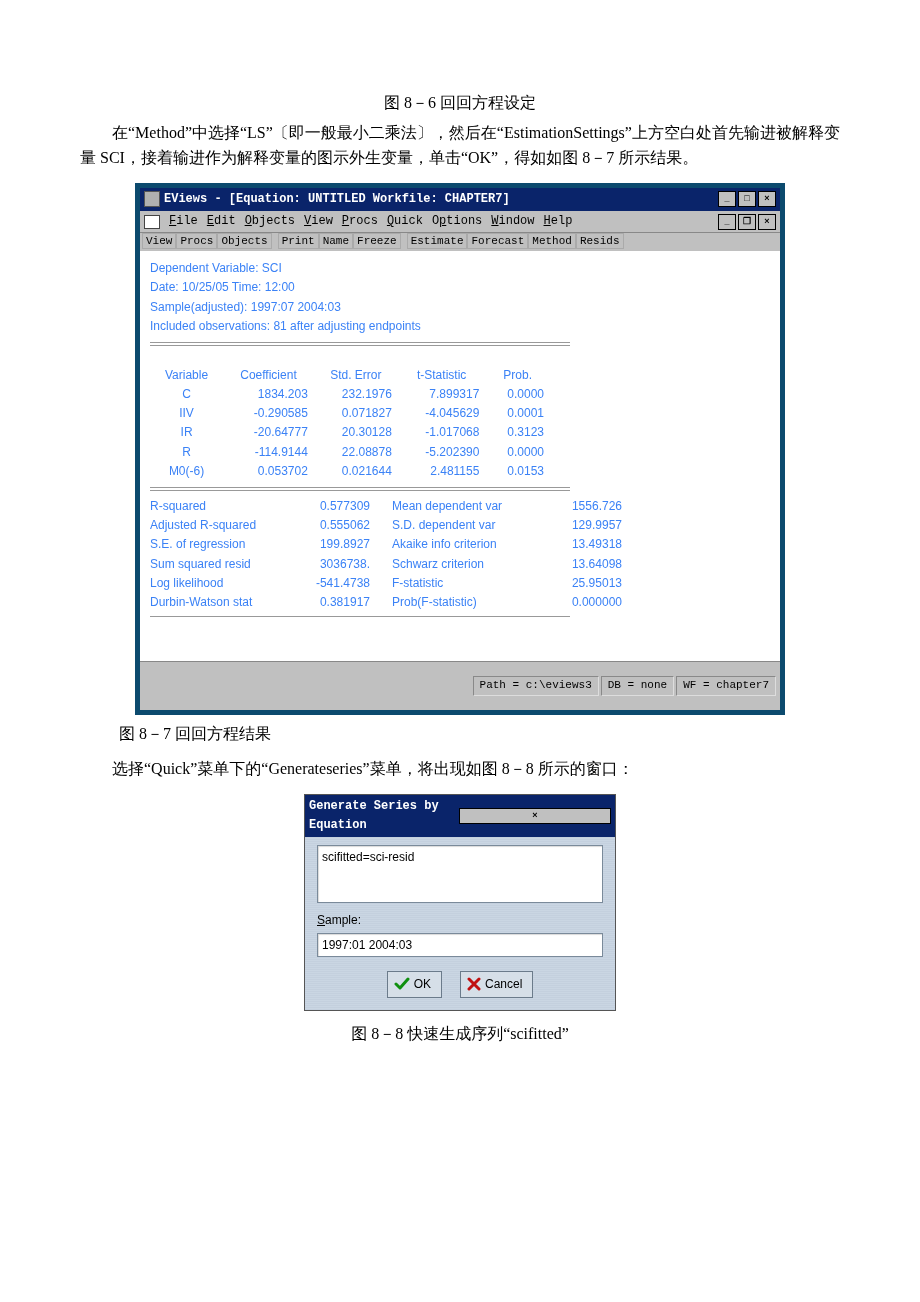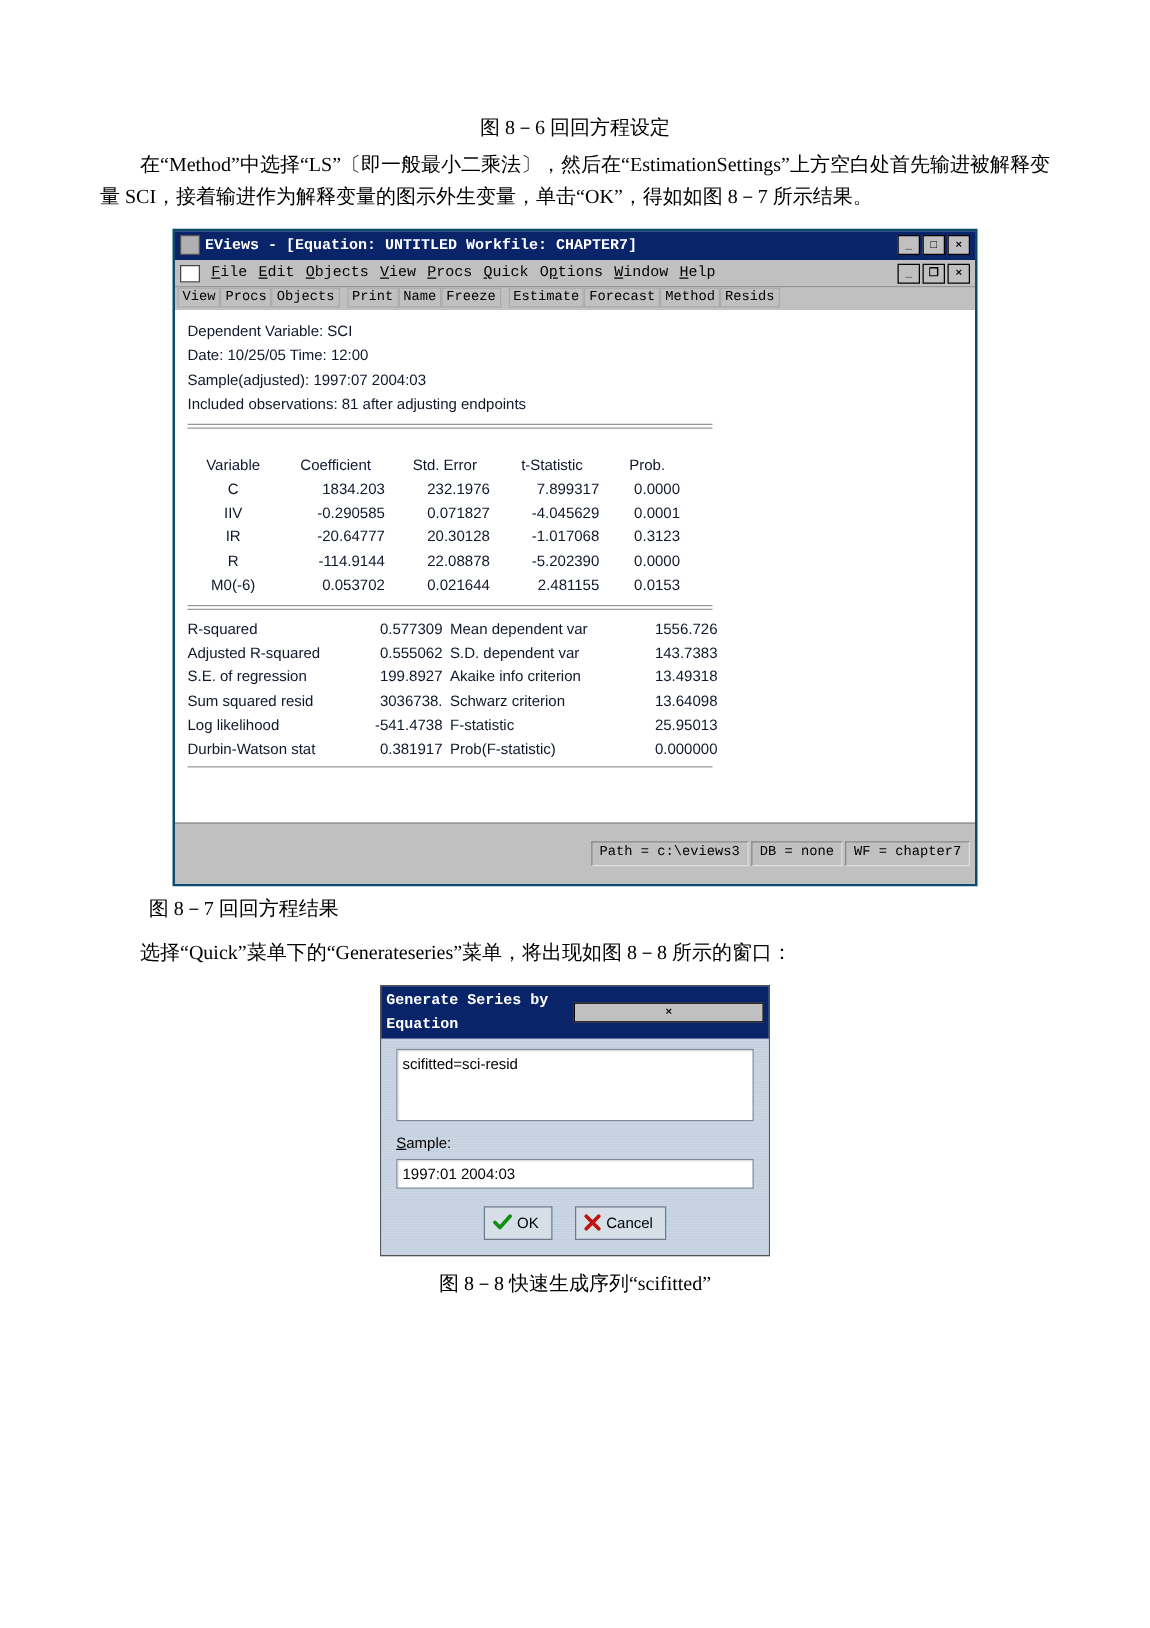--- a/index.html
+++ b/index.html
@@ -23,21 +23,21 @@
     margin: 0 0 4px 0;
   }
   .caption-left {
     text-align: left;
     margin: 6px 0 10px 39px;
   }
   
   .eviews-window {
     margin: 12px auto 4px auto;
     width: 640px;
-    border: 2px solid #0c4a6e;
+    border: 5px solid #0c4a6e;
     font-family: Arial, sans-serif;
     font-size: 12px;
     position: relative;
   }
   .titlebar {
     background: #0a246a;
     color: #fff;
     padding: 2px 4px;
     display: flex;
     align-items: center;
@@ -103,21 +103,21 @@
     padding: 0 3px;
     background: #c0c0c0;
     height: 14px;
     line-height: 14px;
     cursor: default;
   }
   .tbspace { width: 6px; }
   .content-area {
     background: #fff;
     padding: 8px 10px 40px 10px;
-    color: #0f172a;
+    color: #3b82f6;
   }
   .header-info p {
     margin: 0;
     font-size: 12px;
   }
   table.reg {
     border-collapse: collapse;
     width: 400px;
     font-size: 12px;
     margin-top: 20px;
@@ -156,21 +156,21 @@
   .section-sep-single {
     border-top: 1px solid #999;
     width: 420px;
     margin: 4px 0;
   }
   .stats-grid {
     display: grid;
     grid-template-columns: 140px 70px 150px 70px;
     font-size: 12px;
     width: 420px;
-    column-gap: 0;
+    column-gap: 16px;
   }
   .stats-grid div { padding: 0; }
   .stats-grid .num { text-align: right; padding-right: 6px; }
   .statusbar {
     background: #c0c0c0;
     padding: 14px 4px;
     display: flex;
     font-family: "Courier New", monospace;
     font-size: 11px;
     justify-content: flex-end;
@@ -360,21 +360,21 @@
       <div class="section-sep"></div>
 
       <div class="stats-grid" id="stats-grid">
           <div>R-squared</div>
           <div class="num">0.577309</div>
           <div>Mean dependent var</div>
           <div class="num">1556.726</div>
           <div>Adjusted R-squared</div>
           <div class="num">0.555062</div>
           <div>S.D. dependent var</div>
-          <div class="num">143.7383</div>
+          <div class="num">129.9957</div>
           <div>S.E. of regression</div>
           <div class="num">199.8927</div>
           <div>Akaike info criterion</div>
           <div class="num">13.49318</div>
           <div>Sum squared resid</div>
           <div class="num">3036738.</div>
           <div>Schwarz criterion</div>
           <div class="num">13.64098</div>
           <div>Log likelihood</div>
           <div class="num">-541.4738</div>

